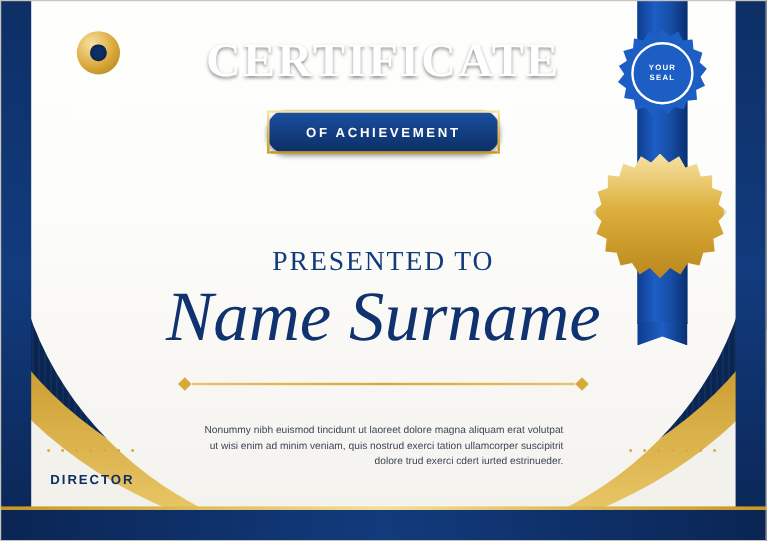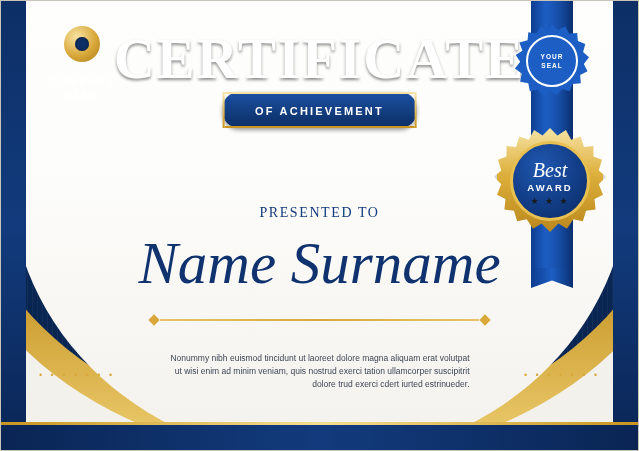--- a/index.html
+++ b/index.html
@@ -133,21 +133,21 @@
   
   .title{
     position:absolute;
     top:26px;
     left:0; right:0;
     text-align:center;
     z-index:10;
     color:#ffffff;
     font-family:"Liberation Serif", serif;
     font-weight:bold;
-    font-size:57px;
+    font-size:40px;
     letter-spacing:2px;
     text-shadow:0 2px 3px rgba(0,0,0,.45);
   }
   .subtitle-plate{
     position:absolute;
     top:92px;
     left:50%;
     transform:translateX(-50%);
     z-index:11;
     padding:7px 31px;
@@ -279,21 +279,21 @@
     vertical-align:3px;
   }
   .presented{
     position:absolute;
     top:205px;
     left:0;right:0;
     text-align:center;
     z-index:10;
     color:#123a7d;
     font-family:"Liberation Serif", serif;
-    font-size:14px;
+    font-size:23px;
     letter-spacing:1.6px;
   }
   .recipient{
     position:absolute;
     top:232px;
     left:0;right:0;
     text-align:center;
     z-index:10;
     color:#10326e;
     font-family:"Liberation Serif", serif;
@@ -414,39 +414,35 @@
   <div class="seal-small">
     <div class="star"></div>
     <div class="ring">
       <span>YOUR</span>
       <span>SEAL</span>
     </div>
   </div>
 
   <div class="seal-big">
     <div class="burst"></div>
-    <div class="disc">
-      <div class="best">Best</div>
-      <div class="award">AWARD</div>
-      <div class="stars">★ ★ ★</div>
-    </div>
   </div>
 
   <div class="presented">PRESENTED TO</div>
   <div class="recipient">Name Surname</div>
 
   <div class="divider">
     <div class="dia l"></div>
     <div class="line"></div>
     <div class="dia r"></div>
   </div>
 
   <div class="paragraph">Nonummy nibh euismod tincidunt ut laoreet dolore magna aliquam erat volutpat ut wisi enim ad minim veniam, quis nostrud exerci tation ullamcorper suscipitrit dolore trud exerci cdert iurted estrinueder.</div>
 
   <div class="sig left">
     <div class="dots">• • • • • • •</div>
+    <div class="role">DIRECTOR</div>
   </div>
   <div class="sig right">
     <div class="dots">• • • • • • •</div>
   </div>
 
   <div class="frame"></div>
 </div>
 
 </body></html>

